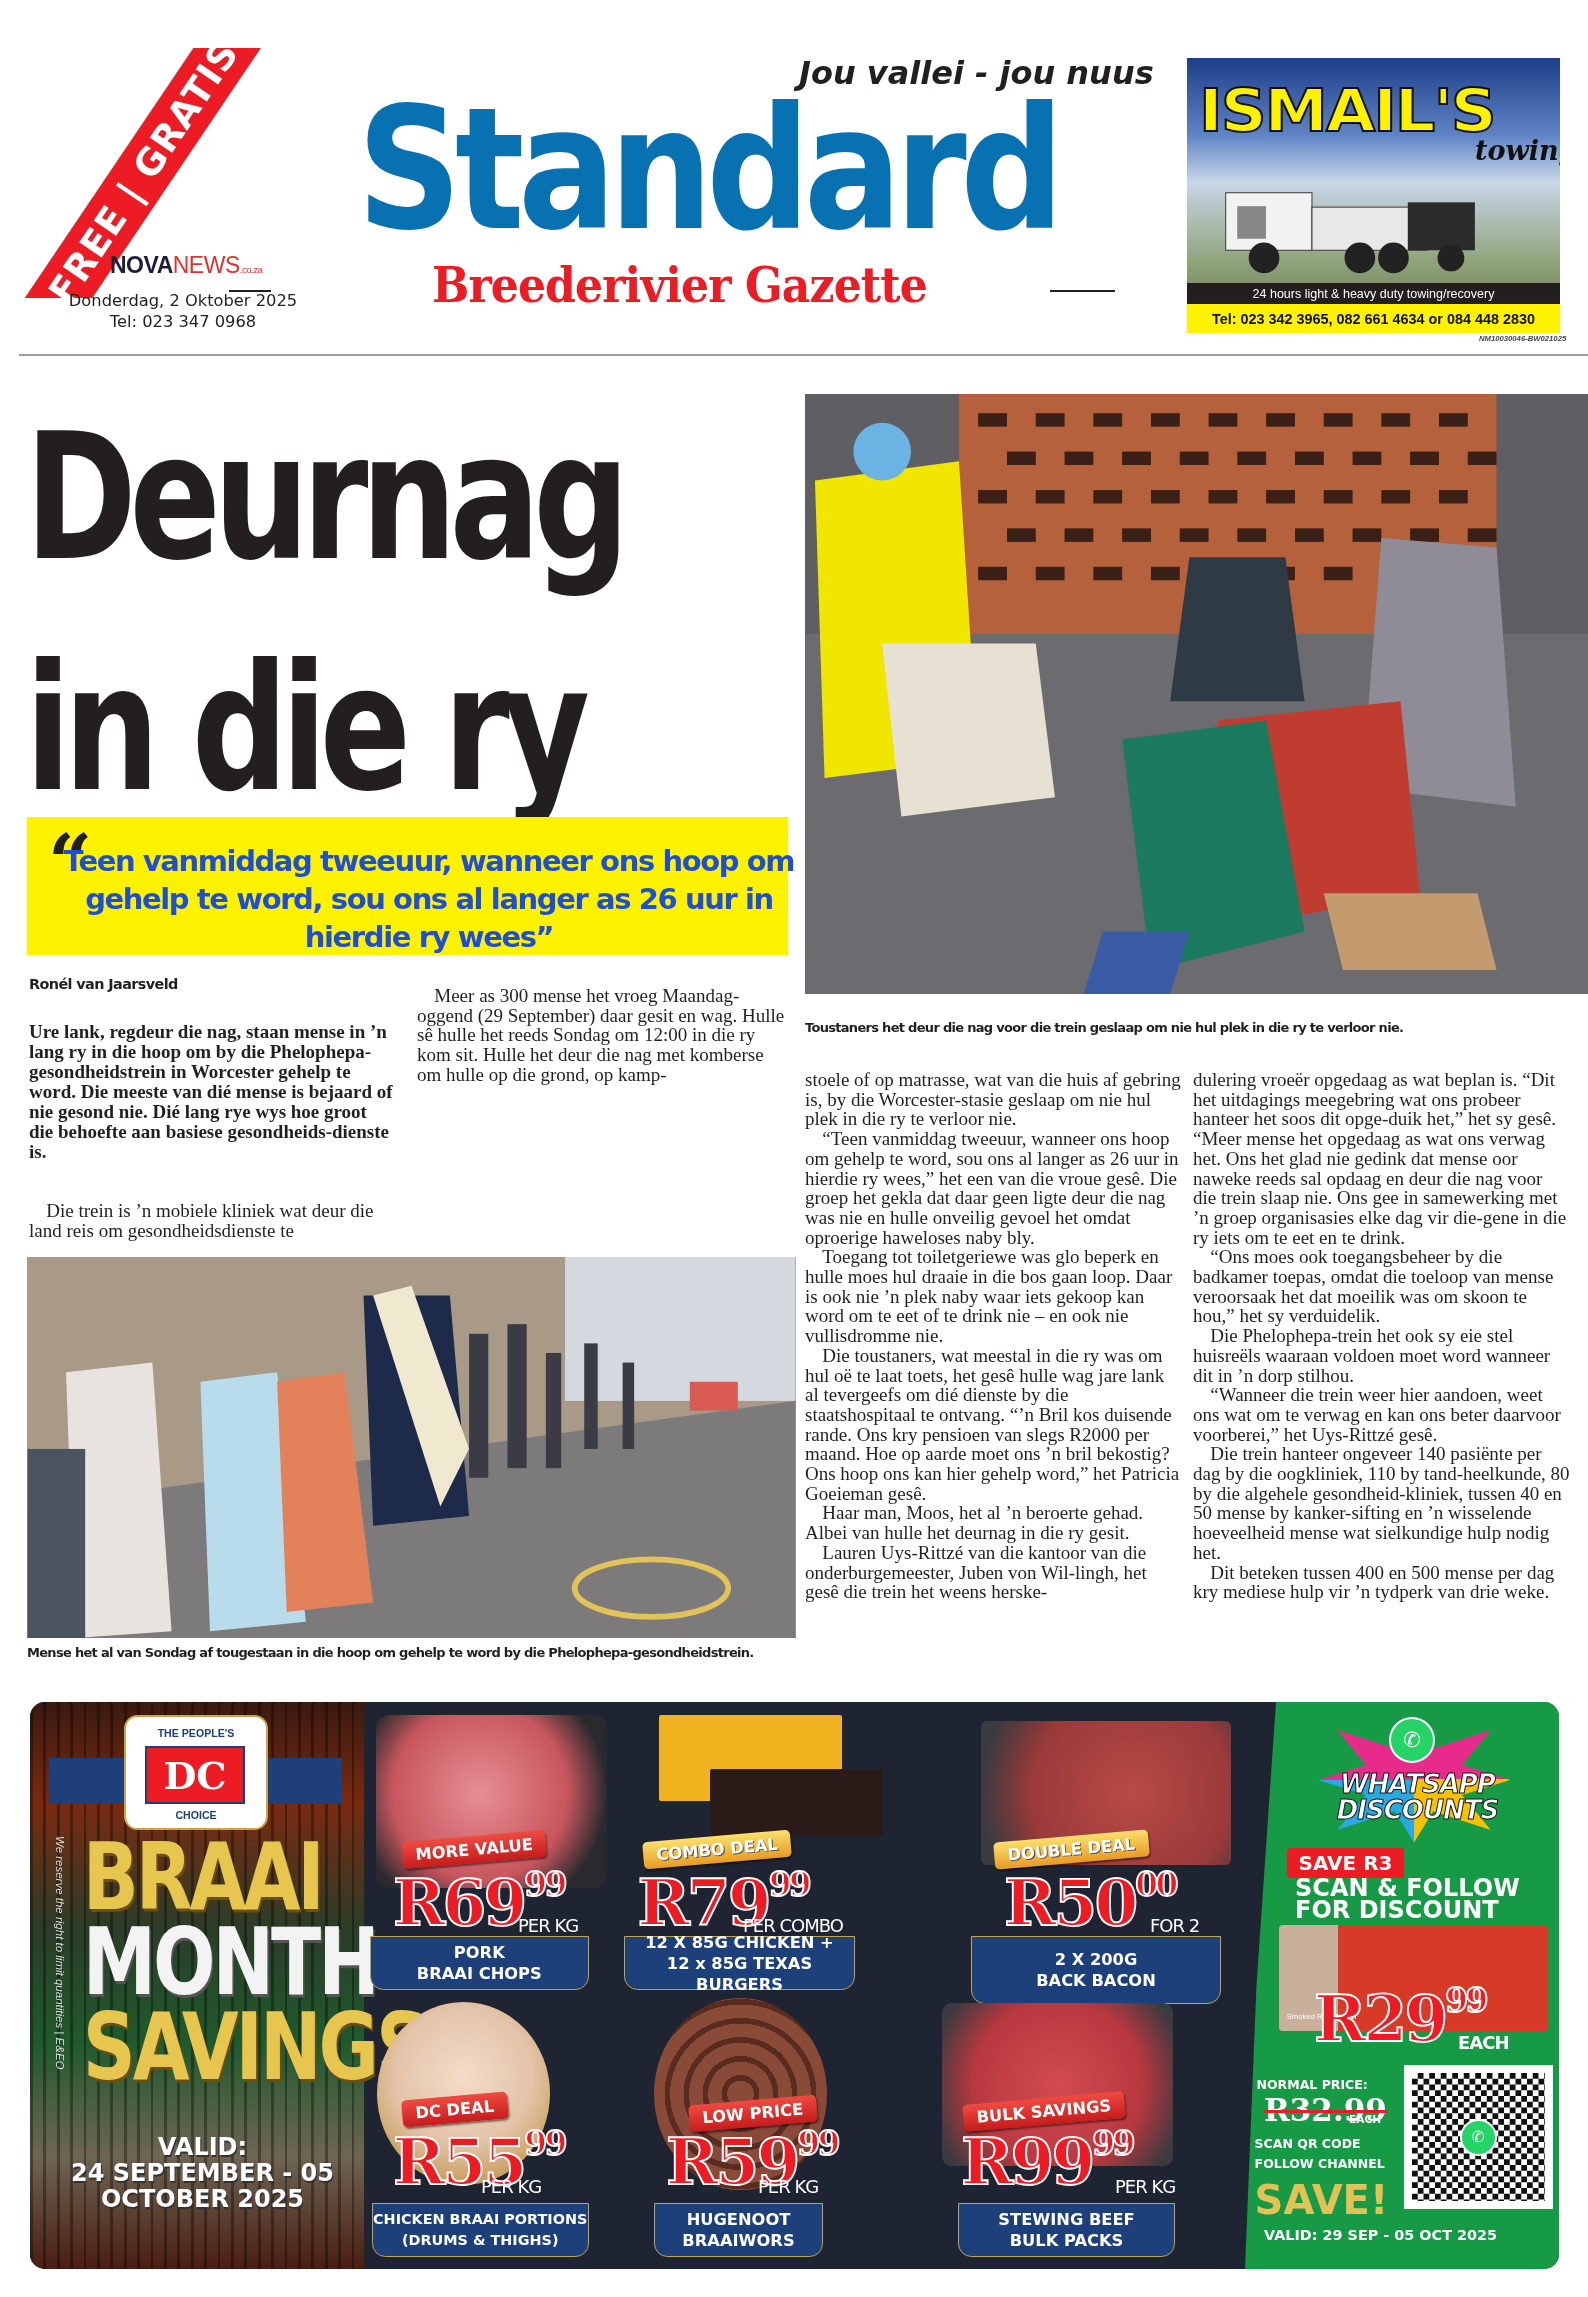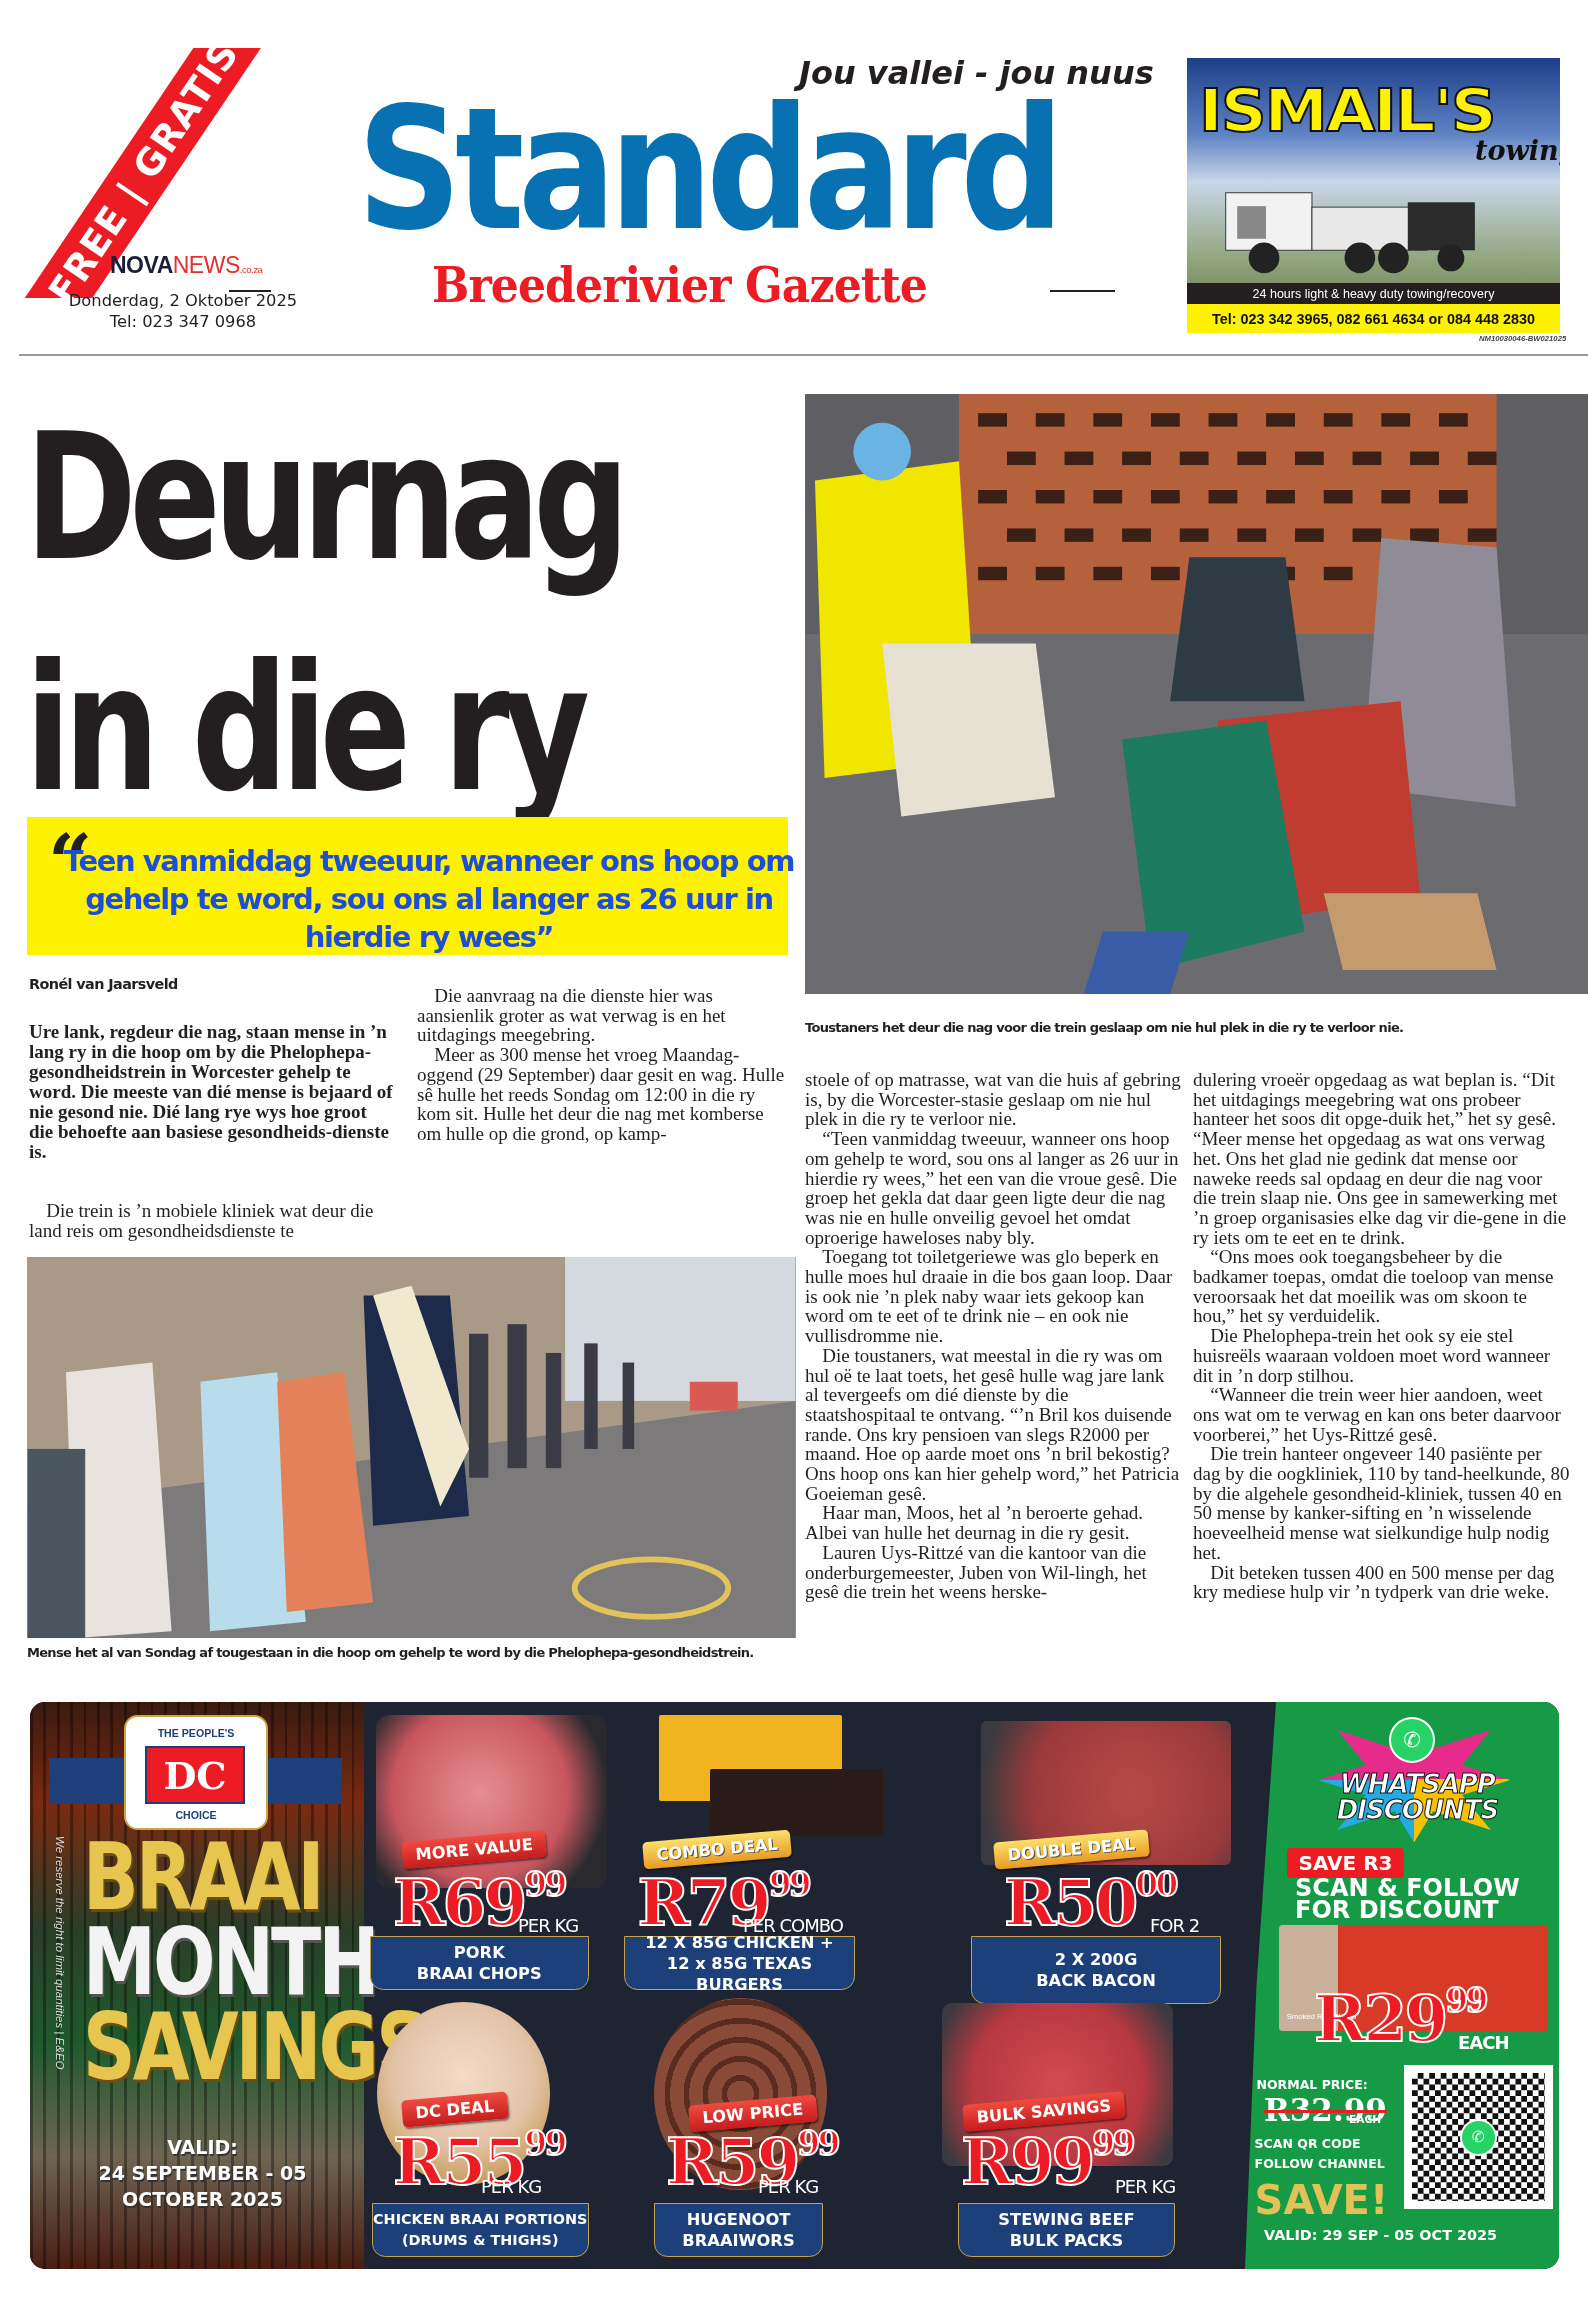--- a/index.html
+++ b/index.html
@@ -62,21 +62,21 @@
   .dc-grill { left: 0; top: 0; width: 334px; height: 567px; background: repeating-linear-gradient(90deg, rgba(0,0,0,0.35) 0 2.9px, transparent 2.9px 13.4px); }
   .dc-logo-ribbon { left: 19px; top: 56px; width: 293px; height: 46px; background: #1f3f7a; }
   .dc-logo { left: 94px; top: 13.4px; width: 144px; height: 115px; background: #fff; border: 2.9px solid #c9a548; border-radius: 13.4px; }
   .dc-logo-top { left: 0; top: 9.6px; width: 100%; text-align: center; font-size: 10.6px; font-weight: bold; color: #1f3f7a; }
   .dc-logo-mid { left: 19px; top: 29px; width: 100px; height: 58px; background: #ed1c24; border: 2.9px solid #1f3f7a; color: #fff; font-family: "DejaVu Serif", serif; font-weight: bold; font-size: 38px; display: flex; align-items: center; justify-content: center; }
   .dc-logo-bot { left: 0; top: 92px; width: 100%; text-align: center; font-size: 10.6px; font-weight: bold; color: #1f3f7a; }
   .braai { left: 23px; top: 133px; width: 298px; text-align: center; font-family: "DejaVu Sans", sans-serif; font-weight: bold; line-height: 85px; font-size: 92px; letter-spacing: -3.8px; transform: scaleX(0.8); transform-origin: center top; }
   .braai .gold { color: #e7c64f; text-shadow: 1.9px 2.9px 0 #6b4e13; }
   .braai .white { color: #f3f3f3; text-shadow: 1.9px 2.9px 0 #555; }
   .dc-disclaimer { left: 17.3px; top: 134px; width: 19px; height: 250px; writing-mode: vertical-rl; font-size: 11.5px; font-style: italic; color: #ddd; }
-  .dc-valid { left: 38px; top: 432px; width: 269px; text-align: center; font-family: "DejaVu Sans", sans-serif; font-weight: bold; font-size: 19px; line-height: 26px; color: #fff; text-shadow: 1px 1.9px 0 #333; }
+  .dc-valid { left: 38px; top: 432px; width: 269px; text-align: center; font-family: "DejaVu Sans", sans-serif; font-weight: bold; font-size: 24px; line-height: 26px; color: #fff; text-shadow: 1px 1.9px 0 #333; }
   .deal { position: absolute; }
   .deal-img { position: absolute; border-radius: 13.4px; }
   .deal-tag { position: absolute; background: linear-gradient(180deg, #f04b41, #c51c1d); color: #fff; font-family: "DejaVu Sans", sans-serif; font-weight: bold; font-size: 16.3px; padding: 3.8px 13.4px; border-radius: 4.8px; transform: rotate(-5deg); box-shadow: 1px 1.9px 1.9px rgba(0,0,0,0.5); white-space: nowrap; }
   .deal-tag.gold { background: linear-gradient(180deg, #fbe06b, #e79b24); color: #fff; text-shadow: 1px 1px 0 #555; }
   .price { position: absolute; font-family: "DejaVu Serif", serif; font-weight: bold; color: #ed1c24; -webkit-text-stroke: 1.9px #fff; letter-spacing: -2.9px; white-space: nowrap; }
   .price .big { font-size: 63px; }
   .price .cents { font-size: 33px; vertical-align: 29px; }
   .unit { position: absolute; font-family: "DejaVu Sans", sans-serif; color: #fff; font-size: 18px; letter-spacing: -1px; white-space: nowrap; }
   .name-box { position: absolute; background: #1d3f7a; border: 1.9px solid #c6a44a; border-radius: 0 0 13.4px 13.4px; color: #fff; font-family: "DejaVu Sans", sans-serif; font-weight: bold; font-size: 16.3px; line-height: 21px; text-align: center; display: flex; align-items: center; justify-content: center; }
 
@@ -148,21 +148,20 @@
 
 <div class="abs byline">Ronél van Jaarsveld</div>
 
 <div class="abs col lead">Ure lank, regdeur die nag, staan mense in ’n lang ry in die hoop om by die Phelophepa-gesondheidstrein in Worcester gehelp te word. Die meeste van dié mense is bejaard of nie gesond nie. Dié lang rye wys hoe groot die behoefte aan basiese gesondheids-dienste is.</div>
 
 <div class="abs col col1">
   <p>Die trein is ’n mobiele kliniek wat deur die land reis om gesondheidsdienste te</p>
 </div>
 
 <div class="abs col col2">
-  <p>Die aanvraag na die dienste hier was aansienlik groter as wat verwag is en het uitdagings meegebring.</p>
   <p>Meer as 300 mense het vroeg Maandag-oggend (29 September) daar gesit en wag. Hulle sê hulle het reeds Sondag om 12:00 in die ry kom sit. Hulle het deur die nag met komberse om hulle op die grond, op kamp-</p>
 </div>
 
 <div class="abs photo1">
   <svg width="786" height="600" viewBox="0 0 818 625">
     <rect x="0" y="0" width="818" height="625" fill="#5f5f63"></rect>
     <rect x="160" y="0" width="560" height="250" fill="#b5623c"></rect>
     <g fill="#3a2016">
       <rect x="180" y="20" width="30" height="14"></rect>
         <rect x="240" y="20" width="30" height="14"></rect>

